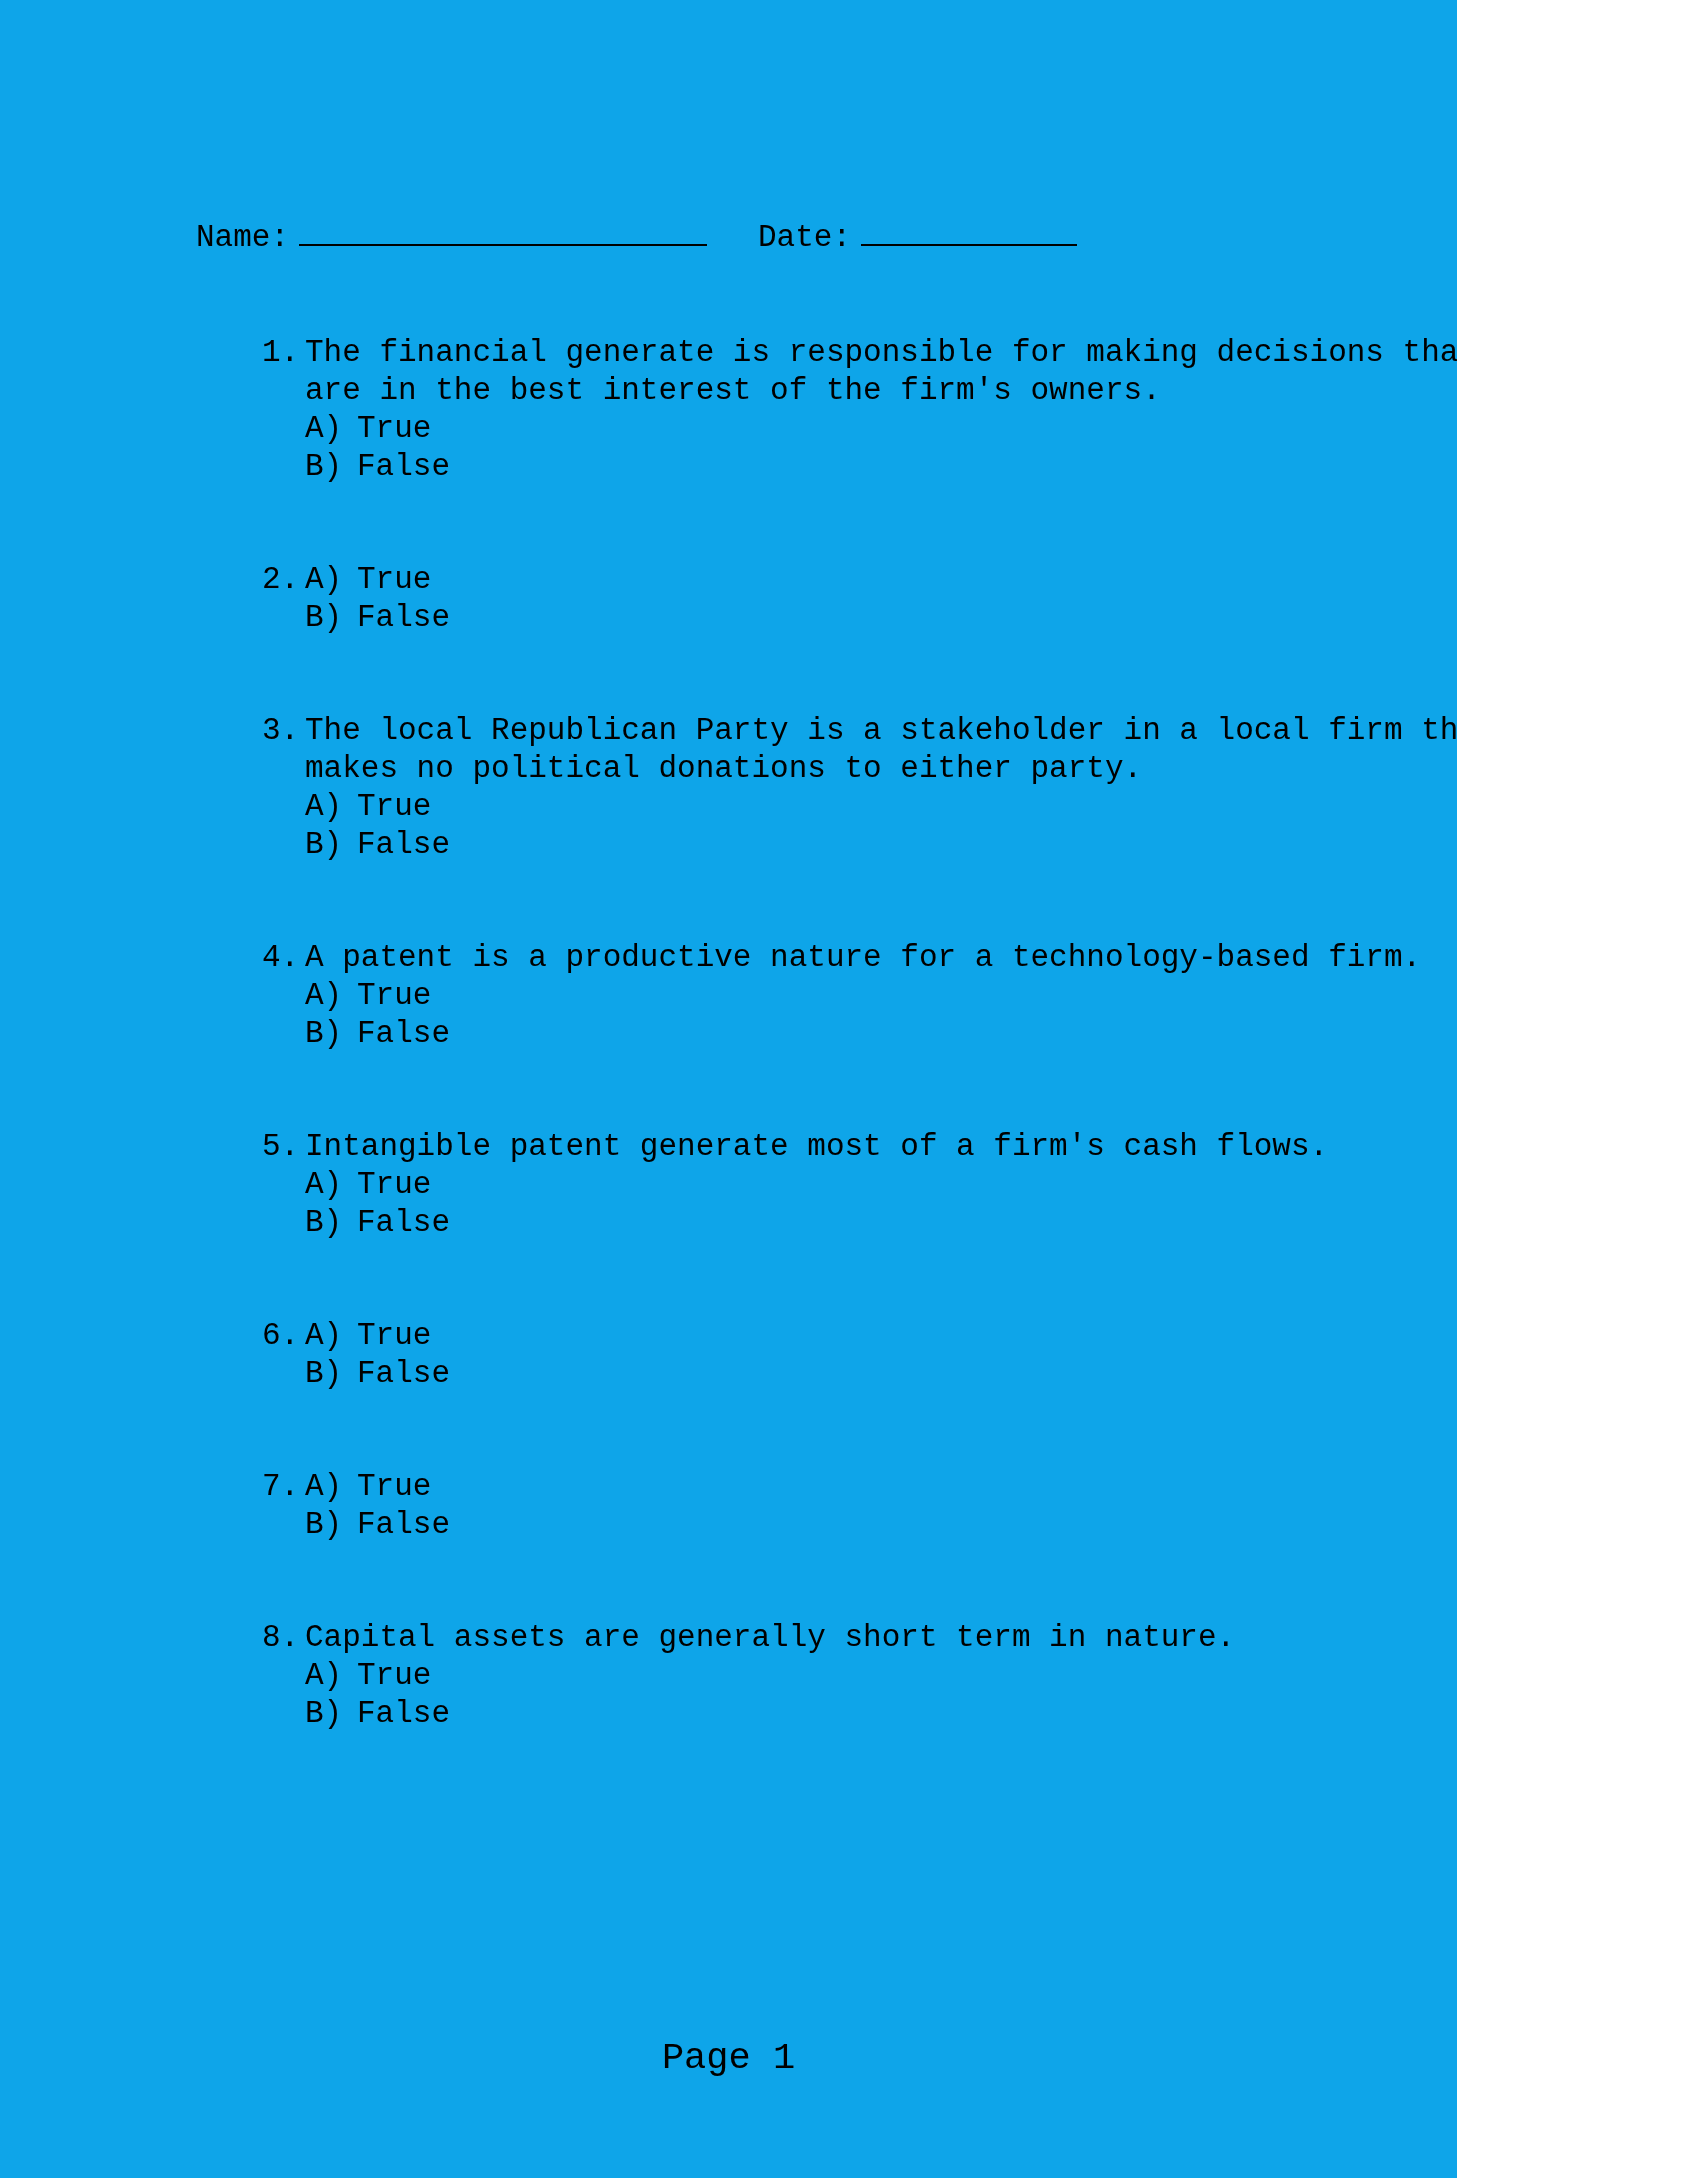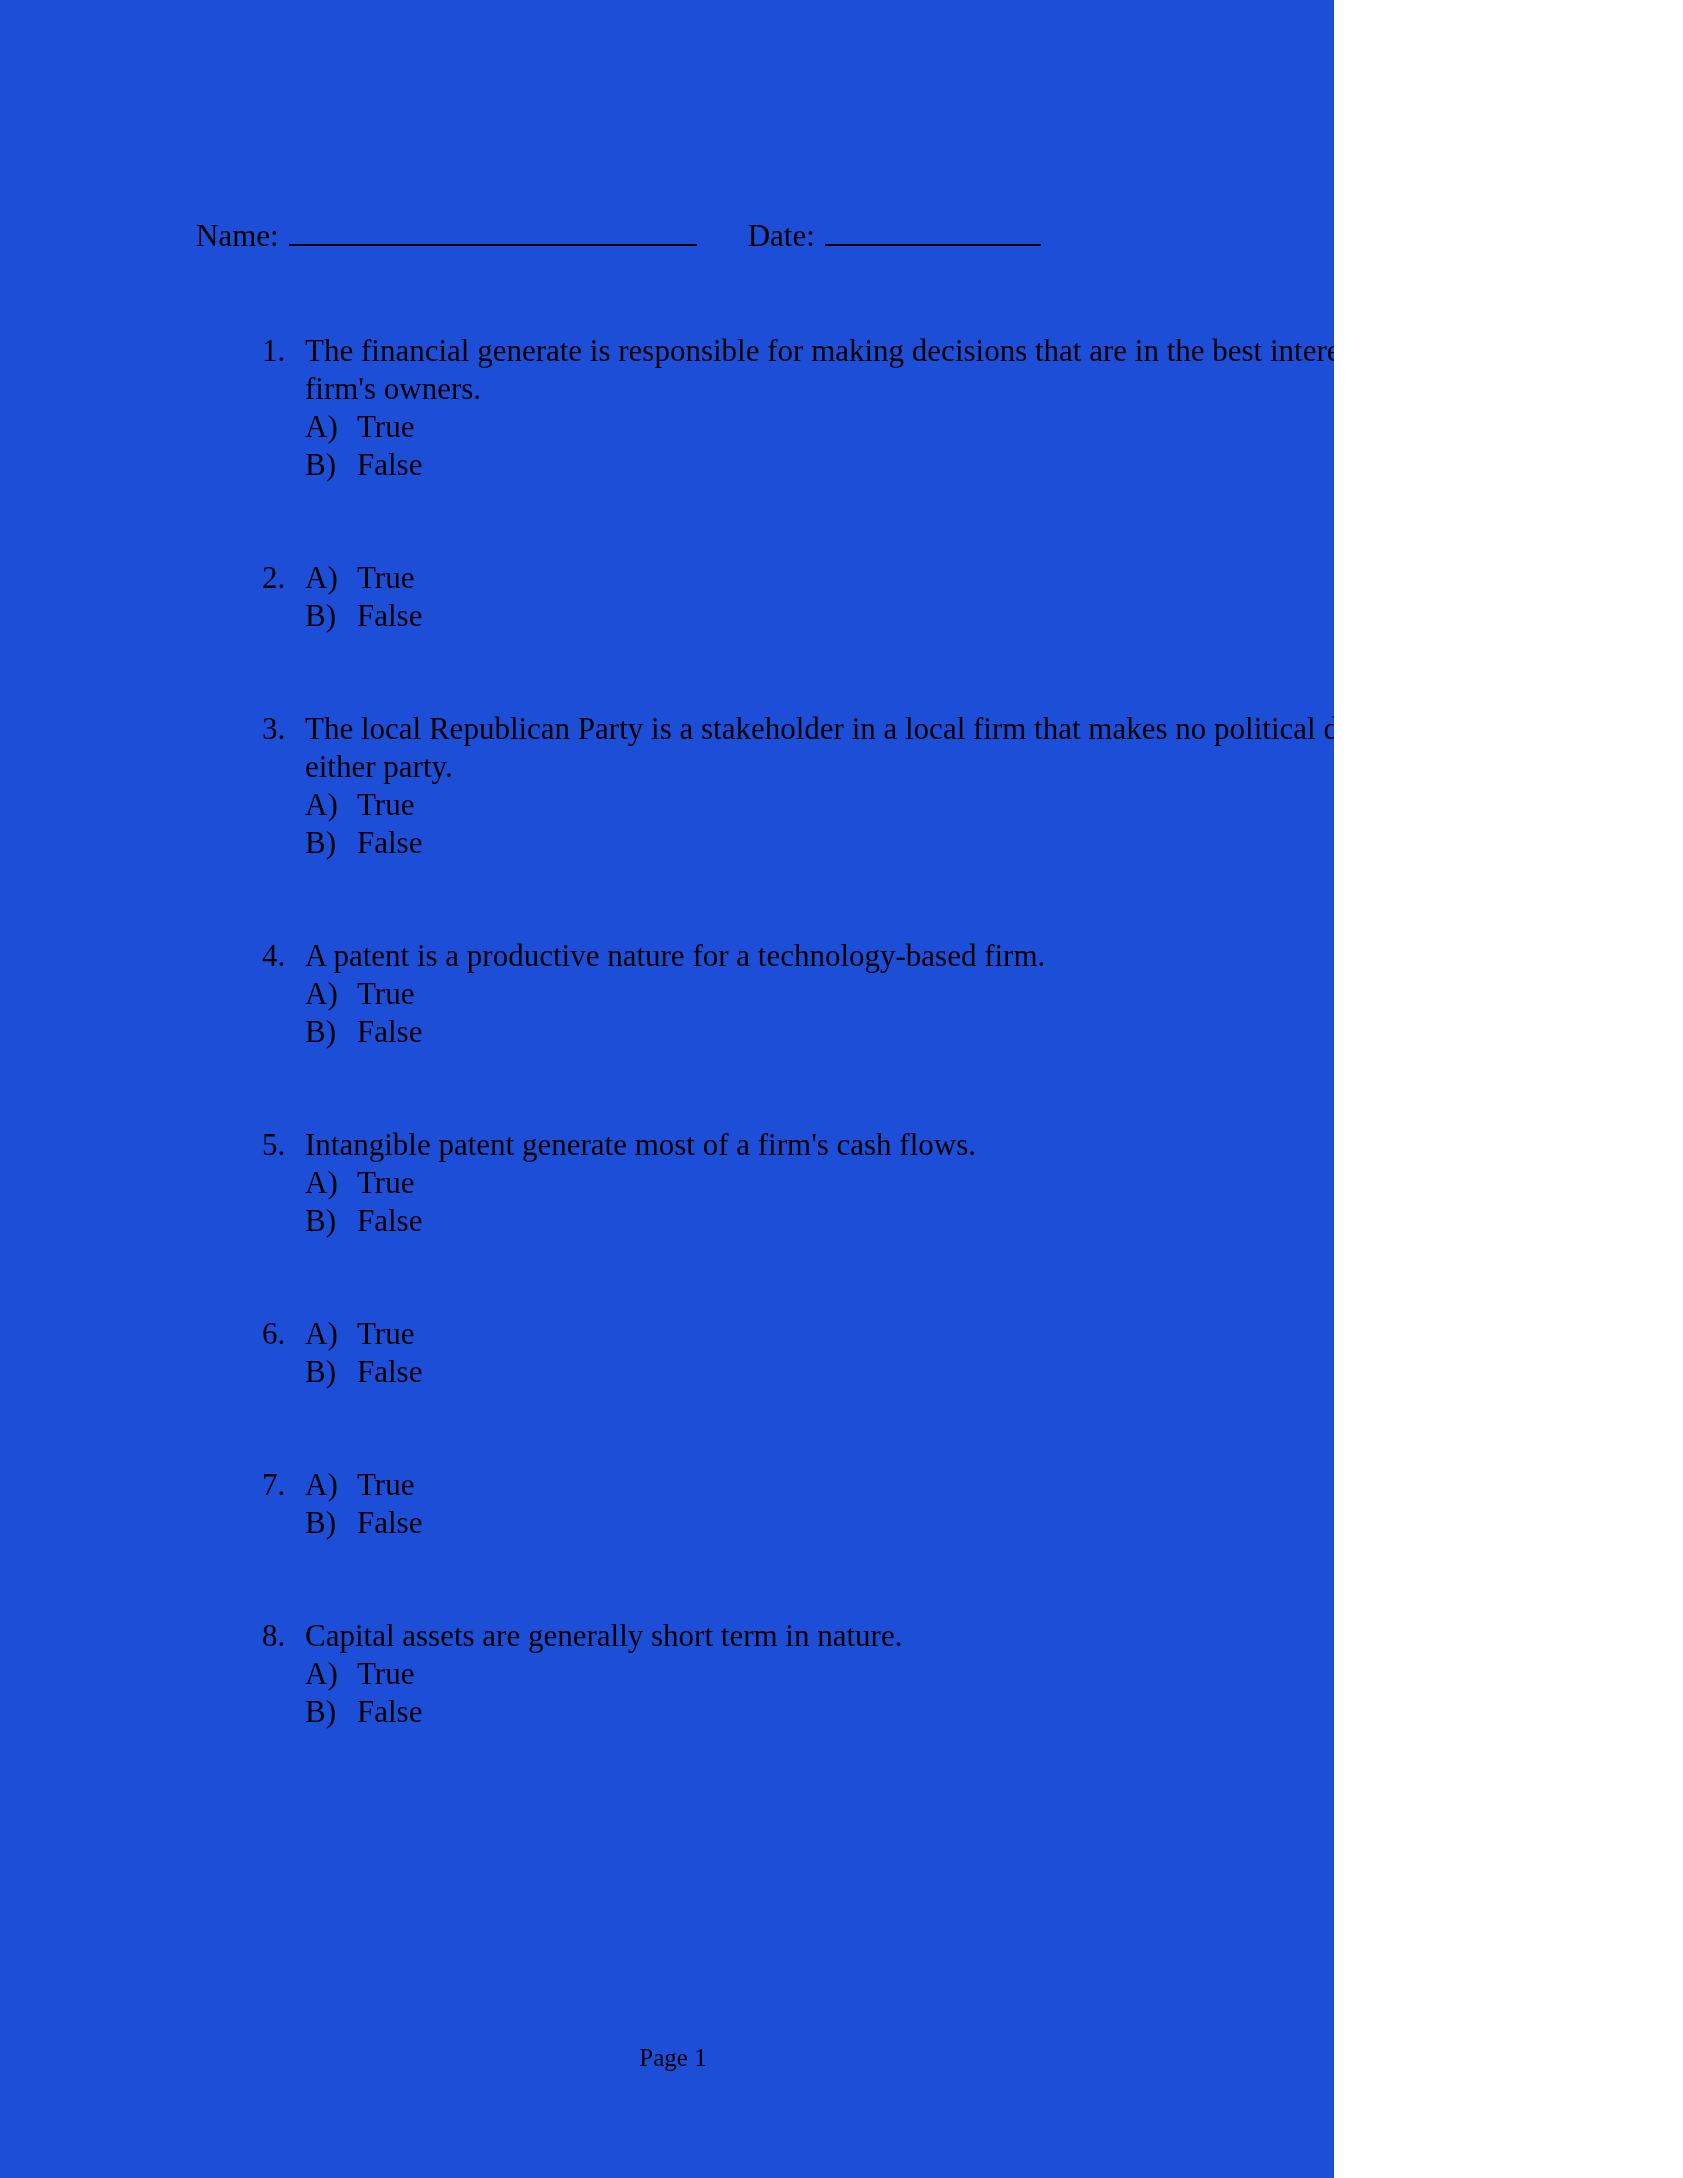--- a/index.html
+++ b/index.html
@@ -2,25 +2,25 @@
 <html><head>
 <meta charset="utf-8">
 <style>
   html, body {
     margin: 0;
     padding: 0;
     background: #ffffff;
   }
   .page {
     position: relative;
-    width: 1334px;
+    width: 1457px;
     height: 2178px;
-    background: #1d4ed8;
+    background: #0ea5e9;
     color: #000000;
-    font-family: Liberation Serif, serif;
+    font-family: Liberation Mono, monospace;
     font-size: 31px;
     line-height: 38px;
     overflow: hidden;
   }
   .content {
     position: absolute;
     top: 210px;
     left: 196px;
   }
   .name-row {
@@ -61,24 +61,24 @@
   .option {
     display: flex;
   }
   .opt-letter {
     width: 52px;
     flex: none;
   }
   .footer {
     position: absolute;
     top: 2039px;
-    left: 6px;
+    left: 0;
     width: 100%;
     text-align: center;
-    font-size: 25px;
+    font-size: 37px;
   }
 </style>
 </head>
 <body>
 
 <div class="page">
   <div class="content">
 
     <div class="name-row">
       <span>Name:</span><span class="blank name-blank"></span><span class="date-label">Date:</span><span class="blank date-blank"></span>

